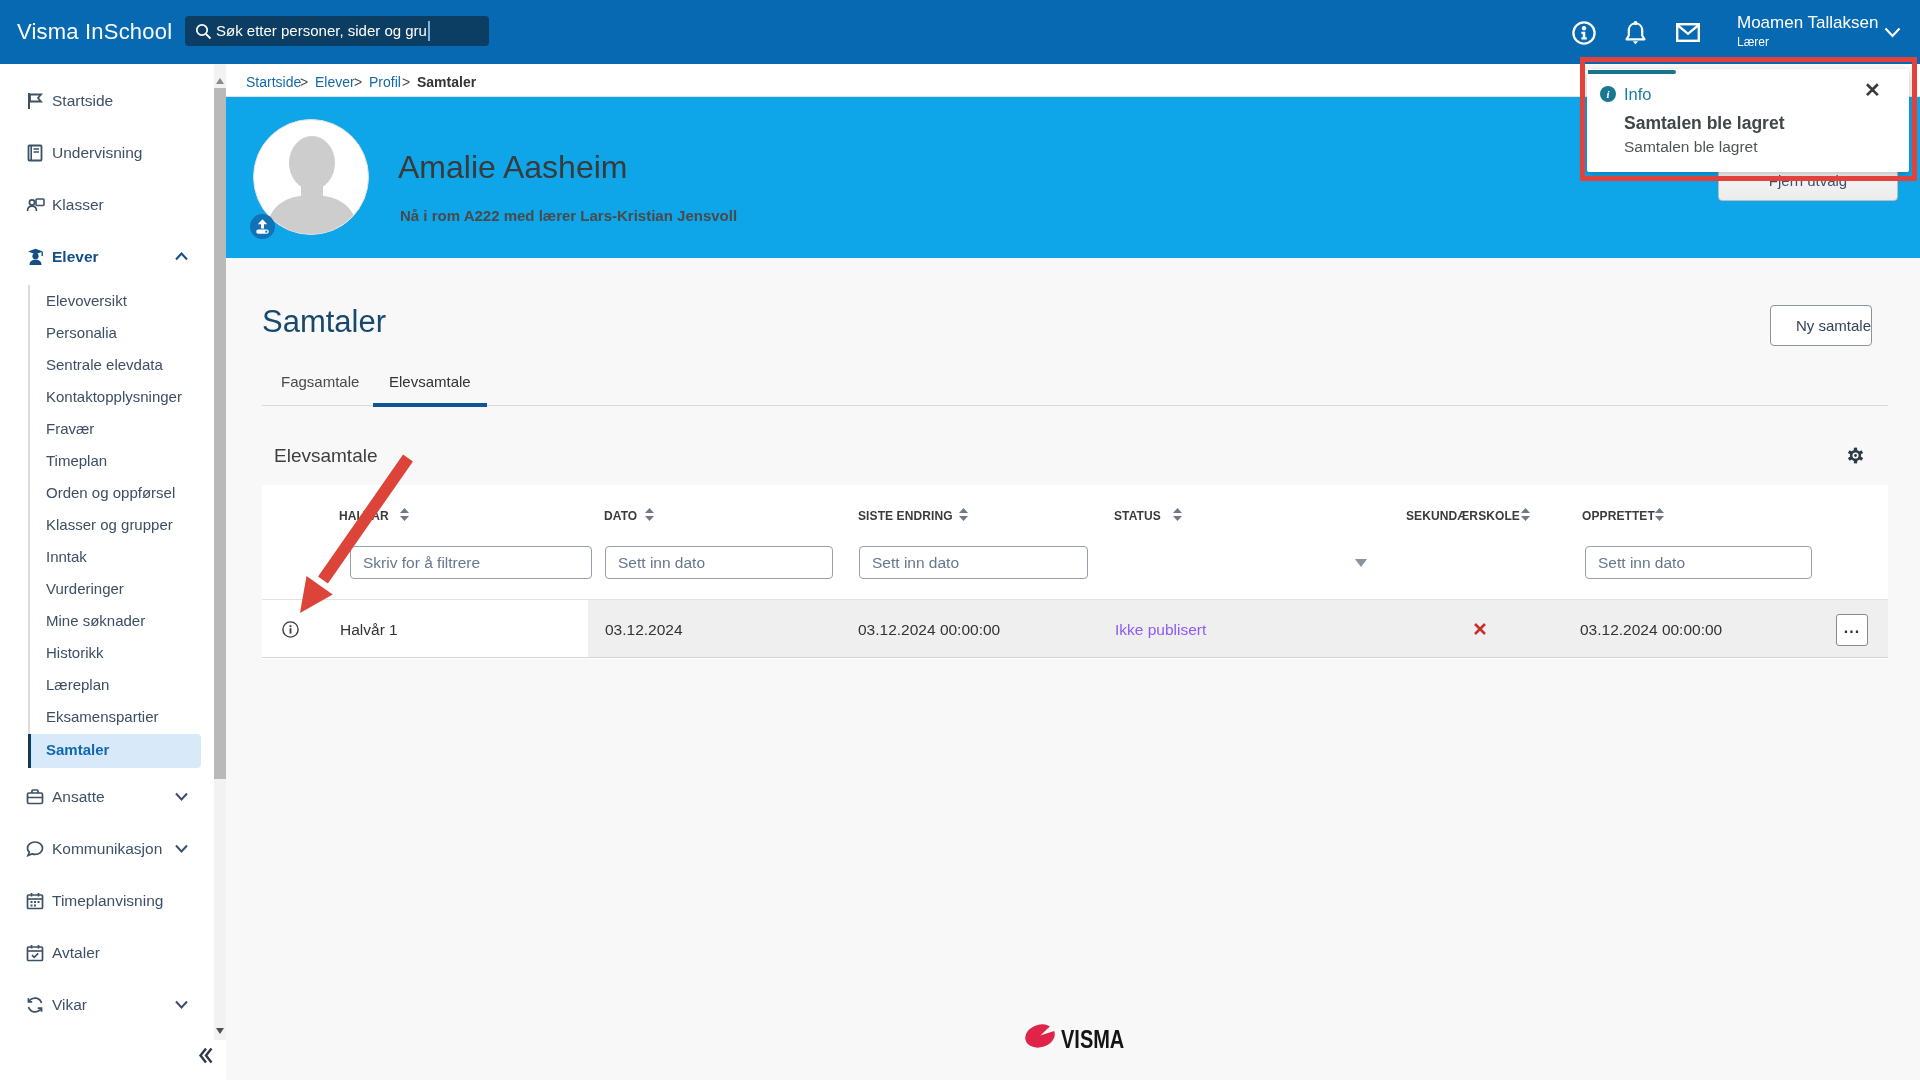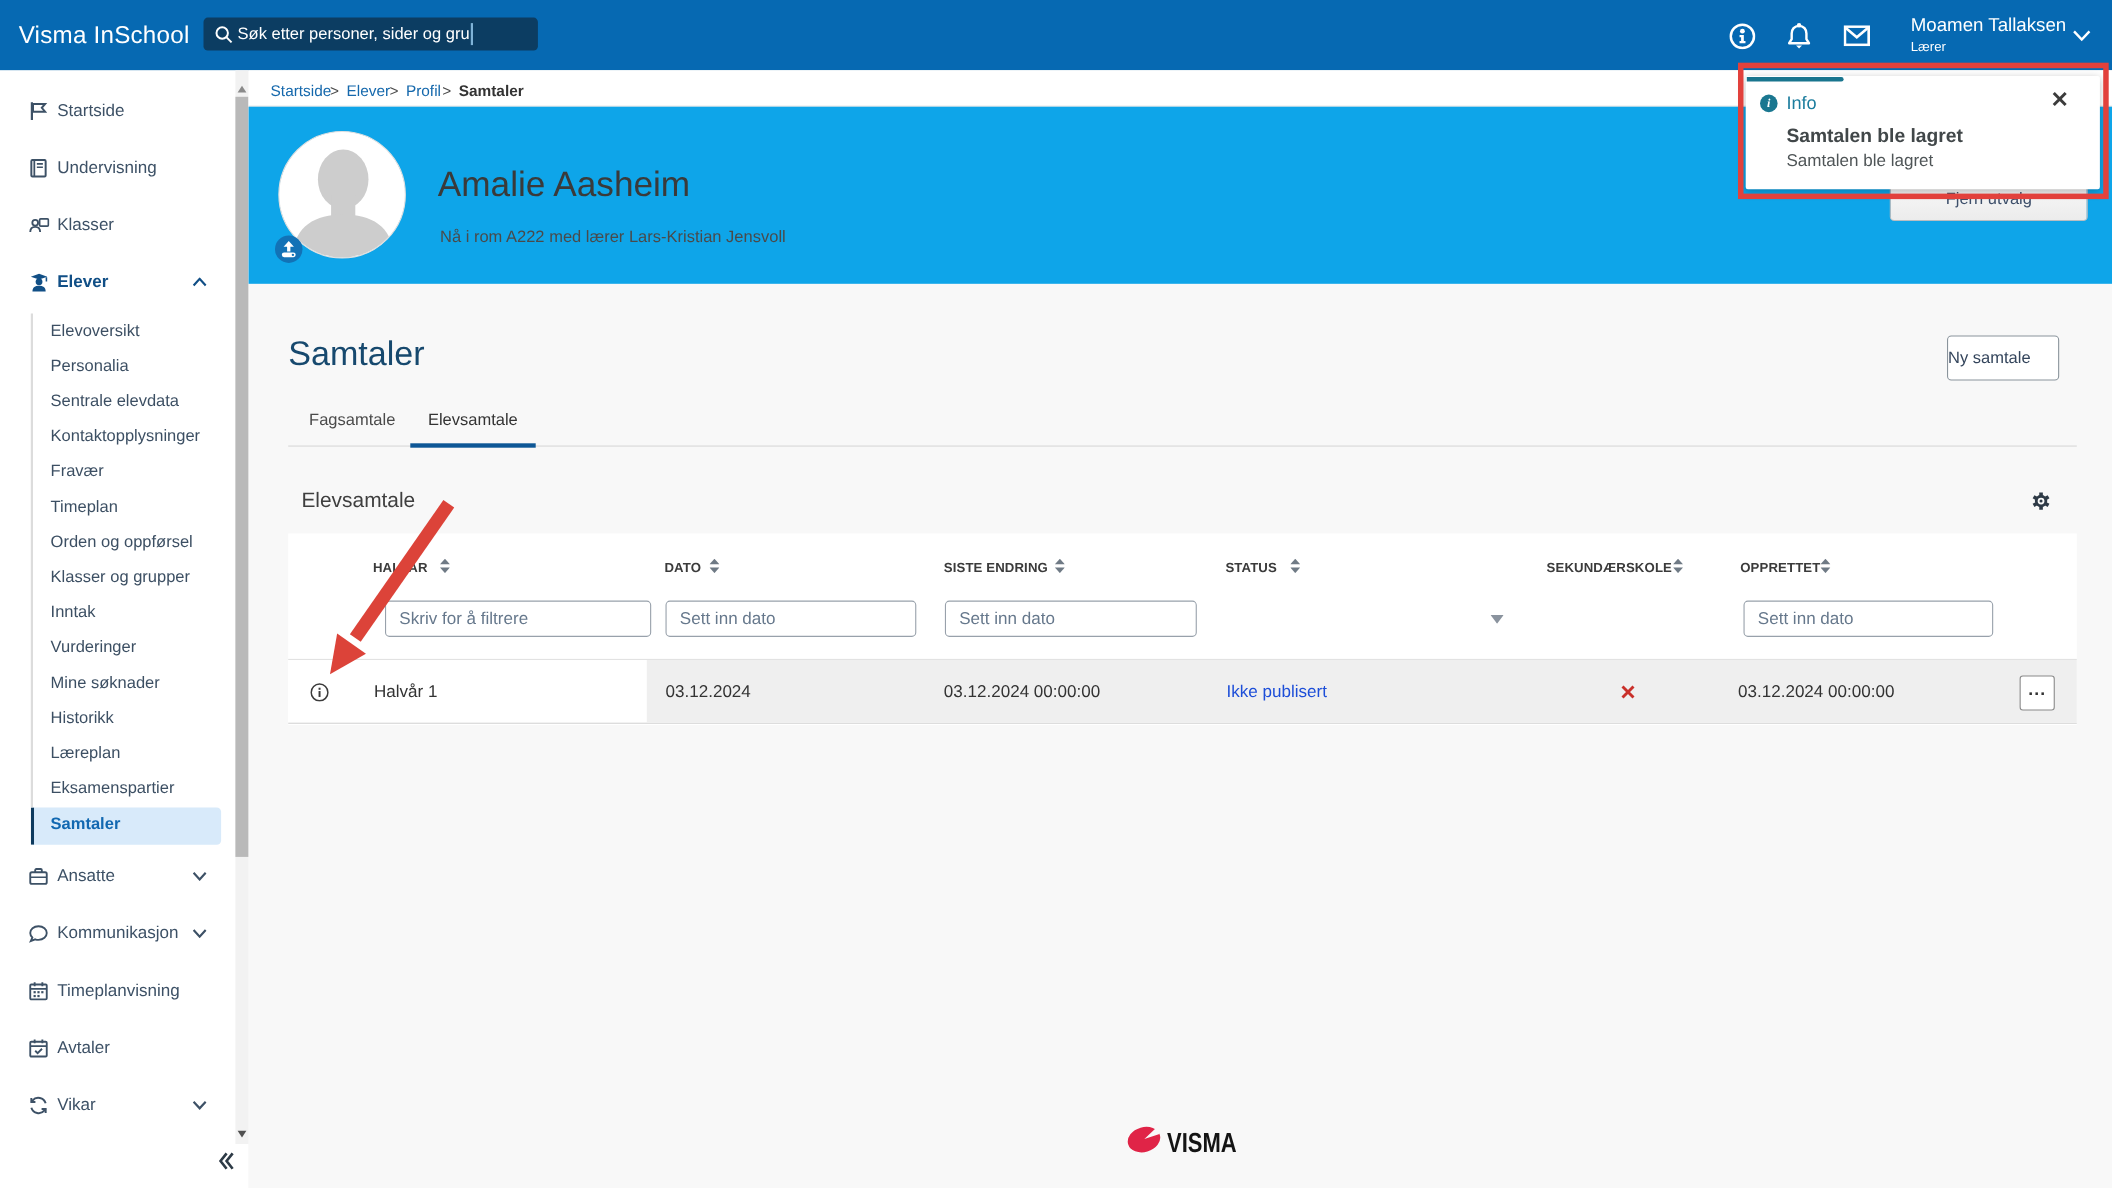--- a/index.html
+++ b/index.html
@@ -38,27 +38,27 @@
 
   
   #content { position:absolute; left:226px; top:64px; width:1694px; height:1016px; background:#f8f8f8; }
   #crumbbar { position:absolute; left:0; top:0; width:1694px; height:33px; background:#fff; border-bottom:1px solid #e3e3e3; }
   #crumbbar .bc { position:absolute; top:10px; font-size:14px; color:#1568ac; }
   #profhead { position:absolute; left:0; top:33px; width:1694px; height:161px; background:#0ea5e9; }
   #avatar { position:absolute; left:27px; top:22px; width:116px; height:116px; border-radius:50%;
     background:#fff; border:1px solid #e0e0e0; overflow:hidden; }
   #upbadge { position:absolute; left:24px; top:117px; width:25px; height:25px; border-radius:50%; background:#1272b6; }
   #pname { position:absolute; left:172px; top:52px; font-size:32px; color:#3a3a3a; }
-  #psub  { position:absolute; left:174px; top:110px; font-size:15px; color:#4a4a4a; }
+  #psub  { position:absolute; left:174px; top:110px; font-size:15px; color:#4a4a4a;font-weight:bold; }
   #fjern { position:absolute; left:1492px; top:63px; width:180px; height:41px; background:linear-gradient(#fafafa,#ececec);
     border:1px solid #b9bdc1; border-radius:4px; color:#3e506b; font-size:15px; text-align:center; line-height:39px; }
 
   #h1 { position:absolute; left:36px; top:240px; font-size:31px; color:#17496e; }
   #nysamtale { position:absolute; left:1544px; top:241px; width:102px; height:41px; background:#fff;
-    border:1px solid #8a949c; border-radius:4px; color:#33445b; font-size:15px; text-align:left; line-height:39px; }
+    border:1px solid #8a949c; border-radius:4px; color:#33445b; font-size:15px; text-align:right; line-height:39px; }
   .tab { position:absolute; top:309px; font-size:15px; }
   #tabline { position:absolute; left:36px; top:341px; width:1626px; height:1px; background:#d8d8d8; }
   #tabactive { position:absolute; left:147px; top:339px; width:114px; height:4px; background:#0e5796; z-index:2; }
   #sect { position:absolute; left:48px; top:381px; font-size:19px; color:#3f3f3f; }
 
   
   #table { position:absolute; left:36px; top:421px; width:1626px; height:174px; background:#fff; }
   .th { position:absolute; top:24px; font-size:12px; font-weight:bold; color:#3b3b3b; letter-spacing:.1px; }
   .fin { position:absolute; top:61px; height:33px; background:#fff; border:1px solid #98a1ab; border-radius:4px;
     color:#66788c; font-size:15.5px; line-height:31px; padding-left:12px; }
@@ -333,21 +333,21 @@
     <div id="row">
       <div id="rowgray"></div>
       <svg class="abs" style="left:20px;top:21px" width="17" height="17" viewBox="0 0 17 17">
         <circle cx="8.5" cy="8.5" r="7.6" fill="none" stroke="#3b3b3b" stroke-width="1.4"></circle>
         <rect x="7.6" y="7.2" width="1.8" height="5.4" fill="#3b3b3b"></rect>
         <rect x="7.6" y="4.2" width="1.8" height="1.9" fill="#3b3b3b"></rect>
       </svg>
       <span class="cell" style="left:78px">Halvår 1</span>
       <span class="cell" style="left:343px">03.12.2024</span>
       <span class="cell" style="left:596px">03.12.2024 00:00:00</span>
-      <span class="cell" style="left:853px;color:#1d4ed8">Ikke publisert</span>
+      <span class="cell" style="left:853px;color:#8b5cf6">Ikke publisert</span>
       <svg class="abs" style="left:1211px;top:22px" width="14" height="14" viewBox="0 0 14 14">
         <path d="M2 2 L12 12 M12 2 L2 12" stroke="#c9302a" stroke-width="2.6"></path>
       </svg>
       <span class="cell" style="left:1318px">03.12.2024 00:00:00</span>
       <div class="abs" style="left:1574px;top:14px;width:32px;height:32px;background:#fff;border:1px solid #8a8a8a;border-radius:3px;text-align:center;line-height:26px;color:#333;font-weight:bold;letter-spacing:1px">...</div>
     </div>
   </div>
 
   <svg id="vismalogo" width="110" height="30" viewBox="0 0 110 30">
     <g transform="rotate(-16 16 14)">

